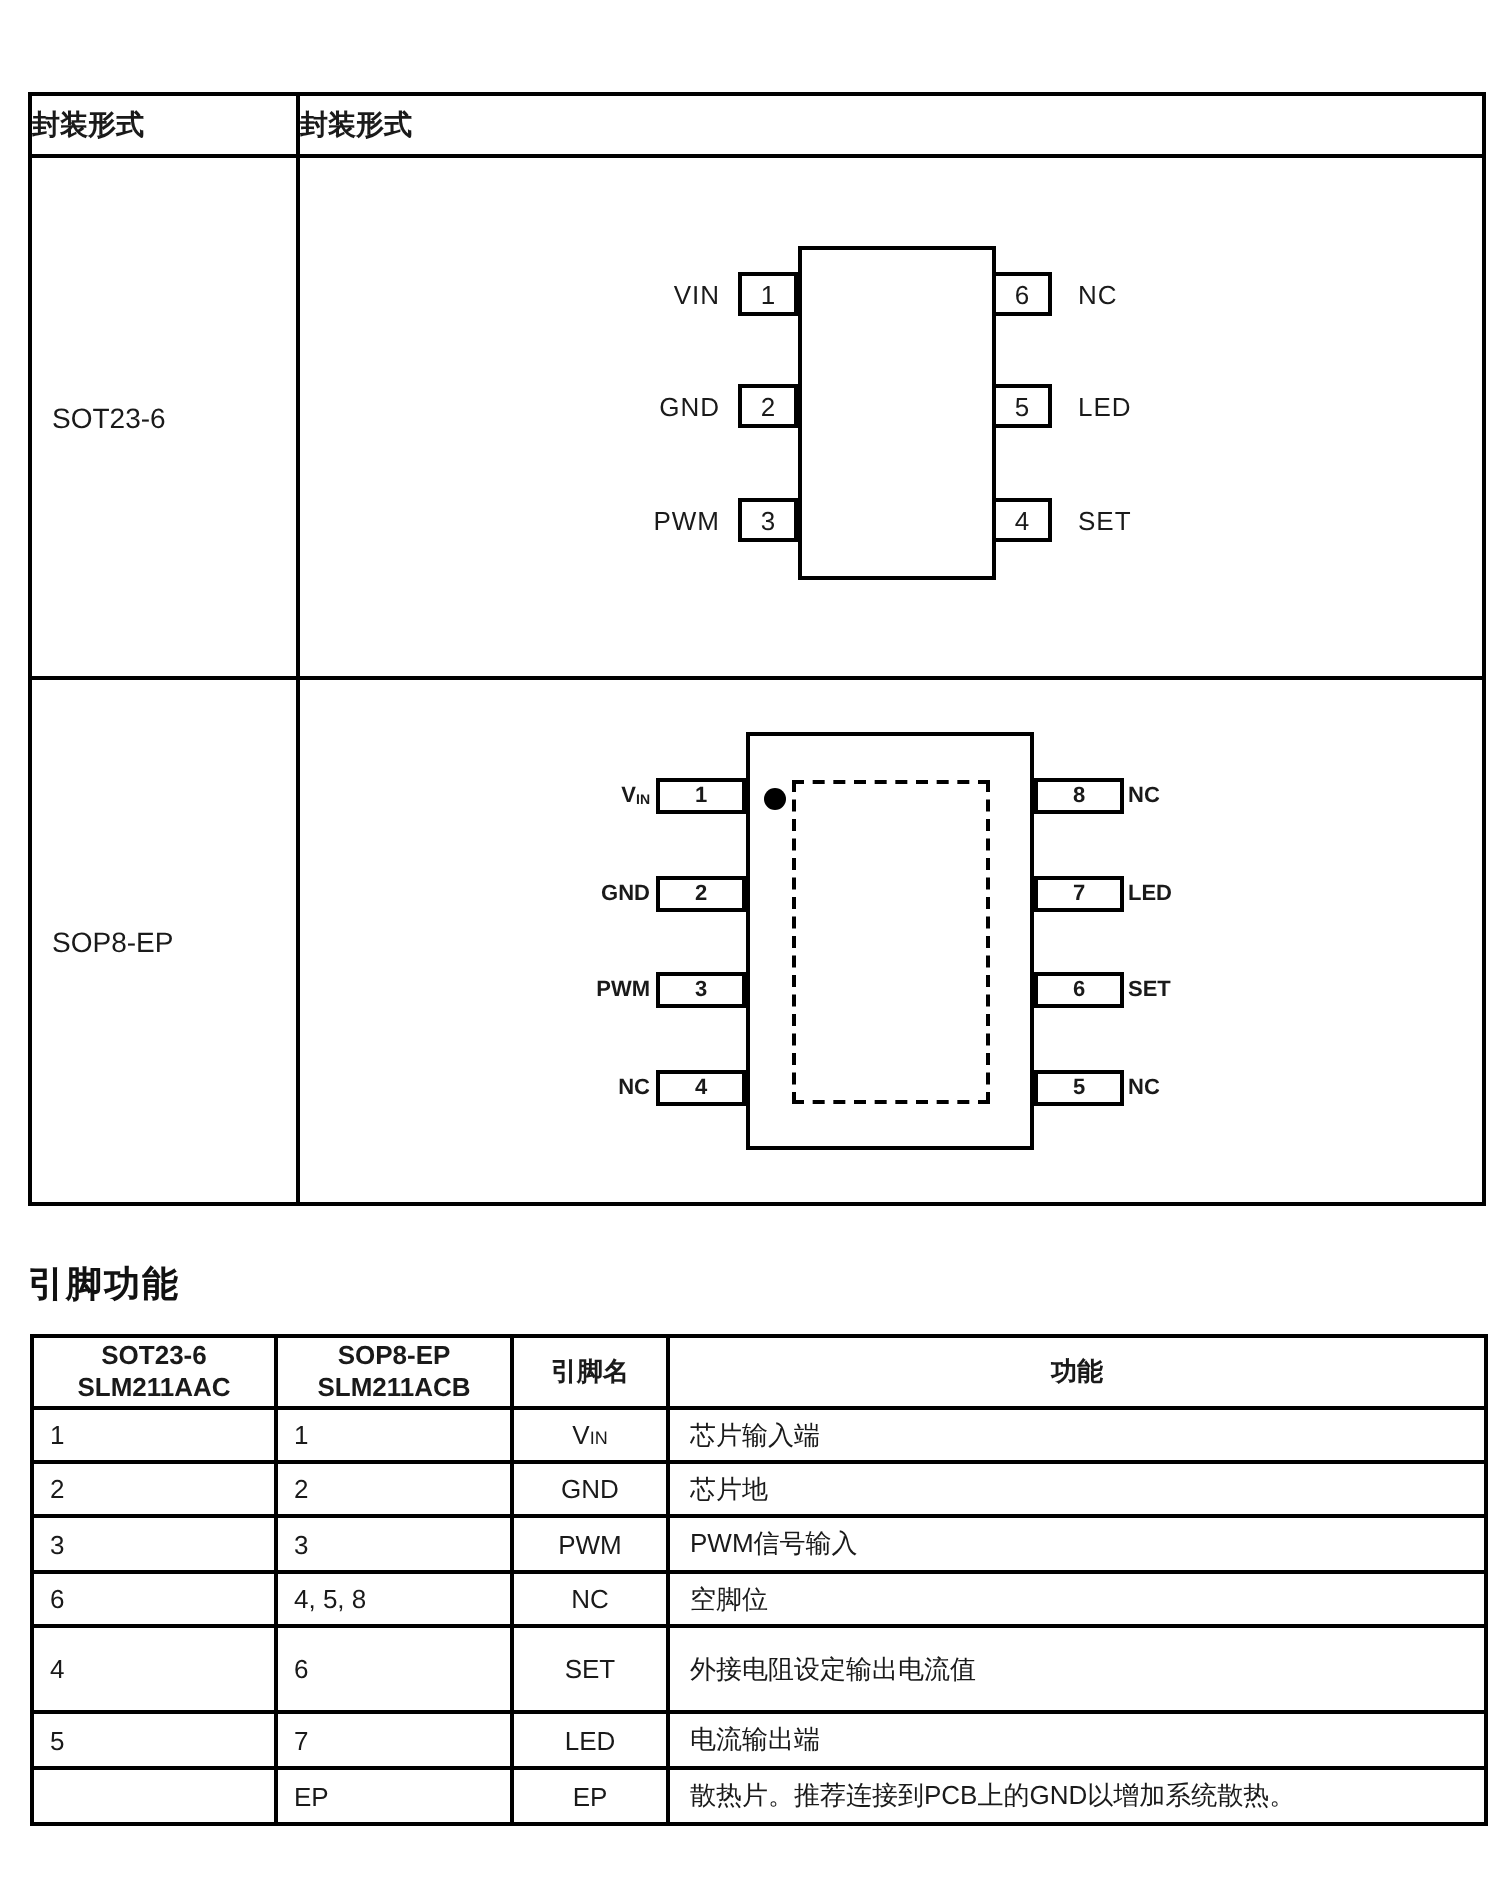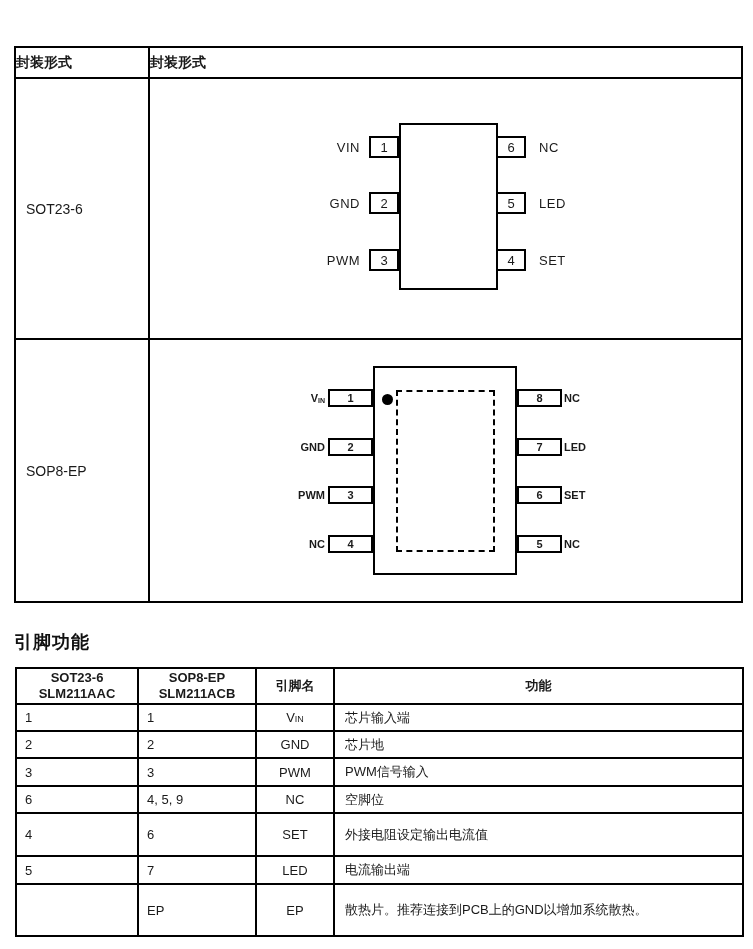--- a/index.html
+++ b/index.html
@@ -204,37 +204,37 @@
       <td class="func">芯片地</td>
     </tr>
     <tr style="height:28px">
       <td class="num">3</td>
       <td class="num">3</td>
       <td class="pin"><span>PWM</span><span class="pinsub"></span></td>
       <td class="func">PWM信号输入</td>
     </tr>
     <tr style="height:27px">
       <td class="num">6</td>
-      <td class="num">4, 5, 9</td>
+      <td class="num">4, 5, 8</td>
       <td class="pin"><span>NC</span><span class="pinsub"></span></td>
       <td class="func">空脚位</td>
     </tr>
     <tr style="height:43px">
       <td class="num">4</td>
       <td class="num">6</td>
       <td class="pin"><span>SET</span><span class="pinsub"></span></td>
       <td class="func">外接电阻设定输出电流值</td>
     </tr>
     <tr style="height:28px">
       <td class="num">5</td>
       <td class="num">7</td>
       <td class="pin"><span>LED</span><span class="pinsub"></span></td>
       <td class="func">电流输出端</td>
     </tr>
-    <tr style="height:52px">
+    <tr style="height:28px">
       <td class="num"></td>
       <td class="num">EP</td>
       <td class="pin"><span>EP</span><span class="pinsub"></span></td>
       <td class="func">散热片。推荐连接到PCB上的GND以增加系统散热。</td>
     </tr>
   </tbody>
     </table>
 
 </div>
 

